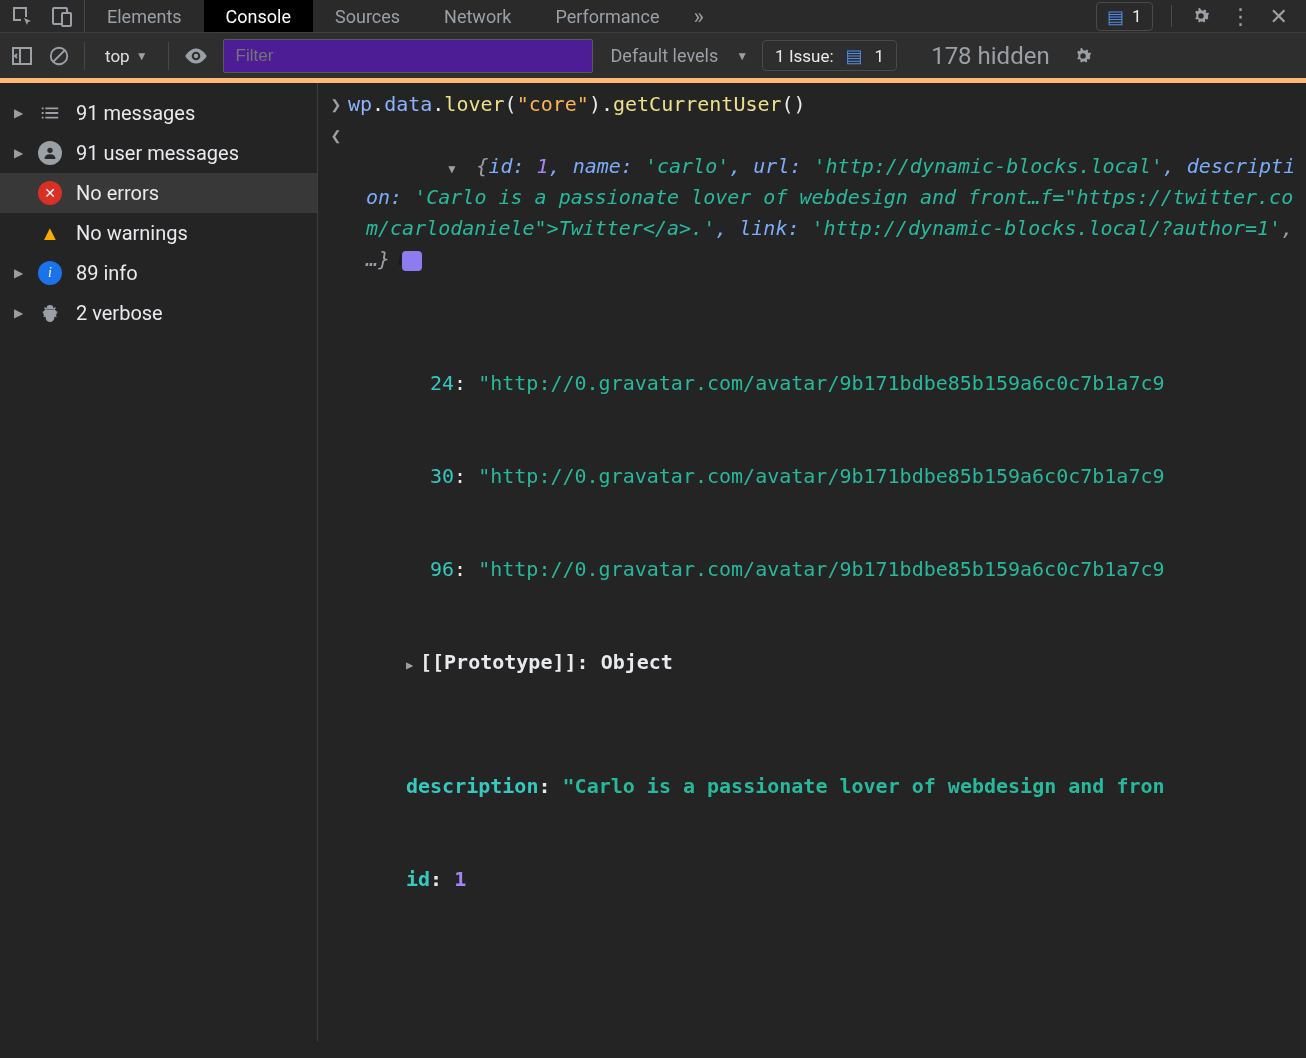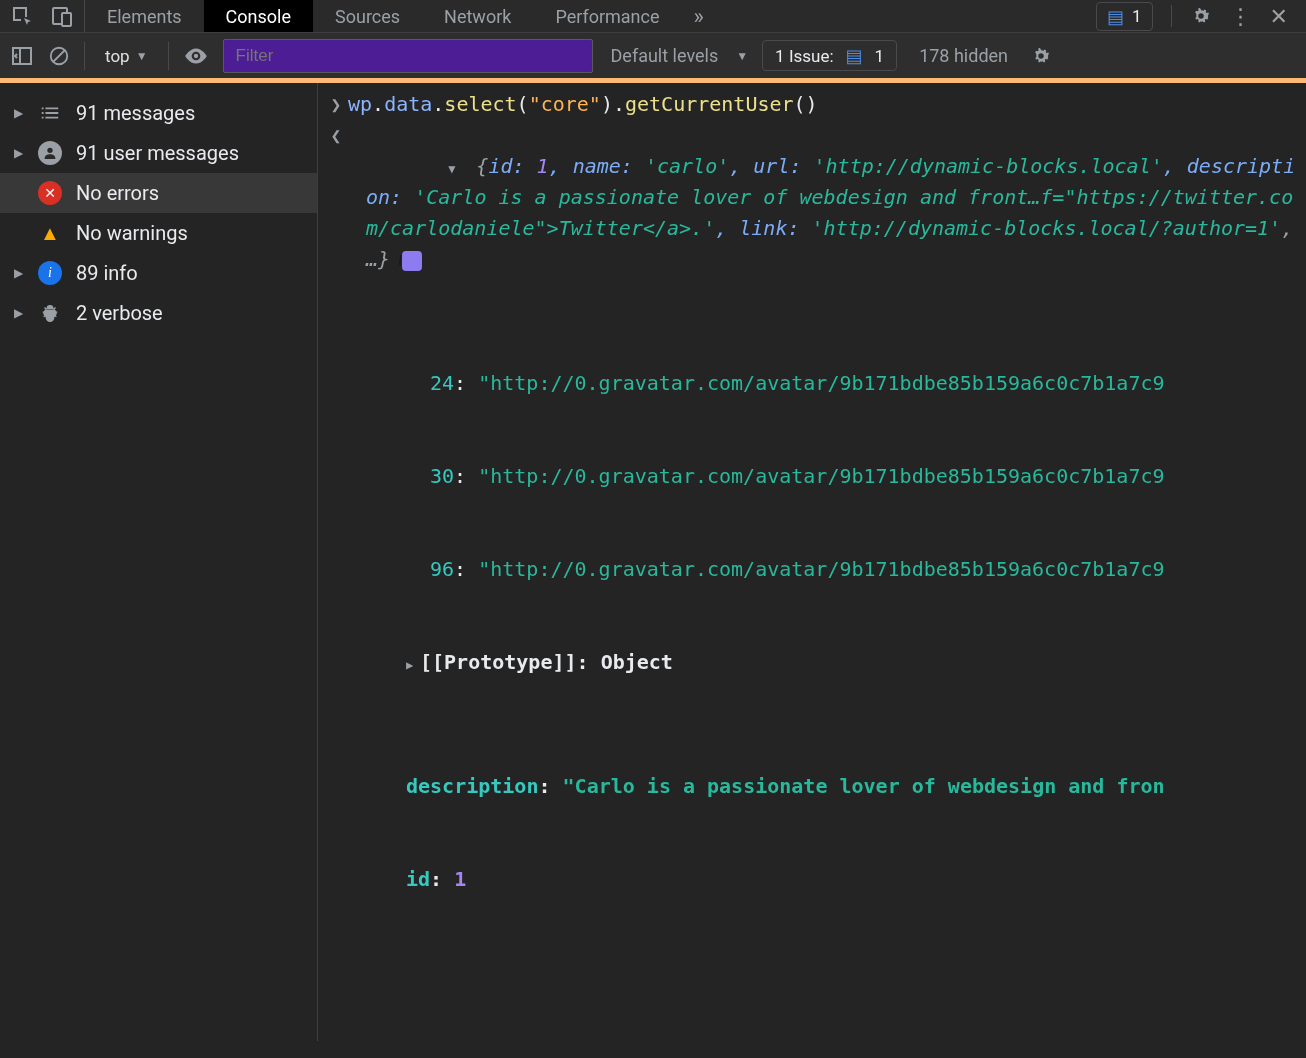--- a/index.html
+++ b/index.html
@@ -16,21 +16,21 @@
 .sep { width:1px; height:22px; background:#4a4a4a; }
 .icon-btn { color:#9aa0a6; cursor:pointer; display:flex; align-items:center; }
 
 .toolbar { display:flex; align-items:center; height:50px; background:#2e2e2e; border-bottom:5px solid #fdba74; padding:0 10px; gap:14px; }
 .toolbar .vsep { width:1px; height:28px; background:#494949; }
 .ctx-select { color:#e0e0e0; display:flex; align-items:center; gap:6px; padding:0 6px; }
 .eye-icon { color:#9aa0a6; }
 .filter-input { background:#4c1d95; border:1px solid #5a5a5a; color:#9aa0a6; padding:6px 12px; font-size:17px; width:370px; border-radius:2px; }
 .level-select { color:#9aa0a6; display:flex; align-items:center; gap:18px; margin-left:4px; font-size:18px; }
 .issue-pill { border:1px solid #4a4a4a; border-radius:4px; padding:4px 12px; display:flex; align-items:center; gap:12px; }
-.hidden-count { color:#9aa0a6; margin-left:8px; font-size:18px; }
+.hidden-count { color:#9aa0a6; margin-left:20px; font-size:24px; }
 
 .body-row { display:flex; height:calc(100% - 100px); }
 .sidebar { width:318px; border-right:1px solid #3e3e3e; padding-top:10px; }
 .side-item { display:flex; align-items:center; padding:8px 14px; gap:14px; cursor:pointer; font-size:20px; color:#e8eaed; }
 .side-item.selected { background:#383838; }
 .side-item .tri { color:#9aa0a6; font-size:12px; width:10px; }
 .side-item .tri.hidden { visibility:hidden; }
 .side-icon { width:24px; height:24px; display:flex; align-items:center; justify-content:center; border-radius:50%; font-size:14px; }
 .i-messages { background:transparent; }
 .i-user { background:#9aa0a6; color:#2a2a2a; border-radius:50%; }
@@ -187,21 +187,21 @@
           </svg>
         </span>
       <span>2 verbose</span>
     </div>
   </div>
 
   <div class="console">
 
     <div class="input-line">
       <span class="marker">❯</span>
-      <span class="code"><span class="tok-obj">wp</span><span class="tok-paren">.</span><span class="tok-obj">data</span><span class="tok-paren">.</span><span class="tok-fn">select</span><span class="tok-paren">(</span><span class="tok-str">"core"</span><span class="tok-paren">).</span><span class="tok-fn">getCurrentUser</span><span class="tok-paren">()</span></span>
+      <span class="code"><span class="tok-obj">wp</span><span class="tok-paren">.</span><span class="tok-obj">data</span><span class="tok-paren">.</span><span class="tok-fn">lover</span><span class="tok-paren">(</span><span class="tok-str">"core"</span><span class="tok-paren">).</span><span class="tok-fn">getCurrentUser</span><span class="tok-paren">()</span></span>
     </div>
 
     <div class="out-line">
       <span class="marker">❮</span>
       <div class="code italic tok-gray" style="padding-left:18px; text-indent:-14px;">
         <span class="tri2" style="font-style:normal;">▼</span><span>{</span><span class="tok-key">id:</span> <span class="tok-num">1</span><span class="tok-key">, name:</span> <span class="tok-strv">'carlo'</span><span class="tok-key">, url:</span> <span class="tok-strv">'http://dynamic-blocks.local'</span><span class="tok-key">, description:</span> <span class="tok-strv">'Carlo is a passionate lover of webdesign and front…f="https://twitter.com/carlodaniele"&gt;Twitter&lt;/a&gt;.'</span><span class="tok-key">, link:</span> <span class="tok-strv">'http://dynamic-blocks.local/?author=1'</span><span>, …}</span> <span class="info-badge">i</span>
       </div>
     </div>
 
     <div class="code" style="padding-left:34px;">

